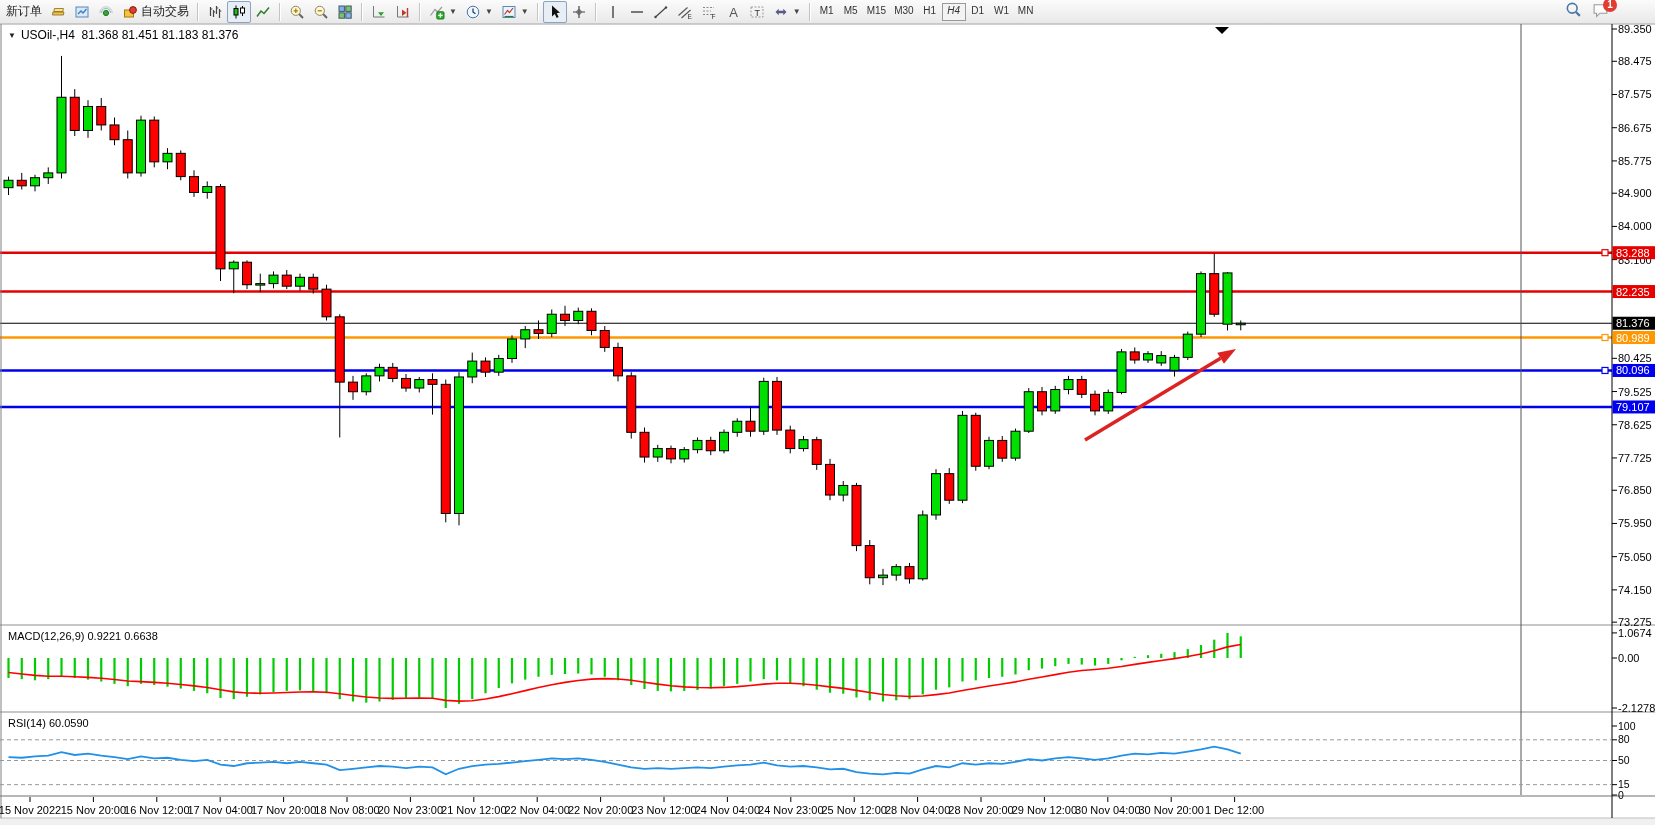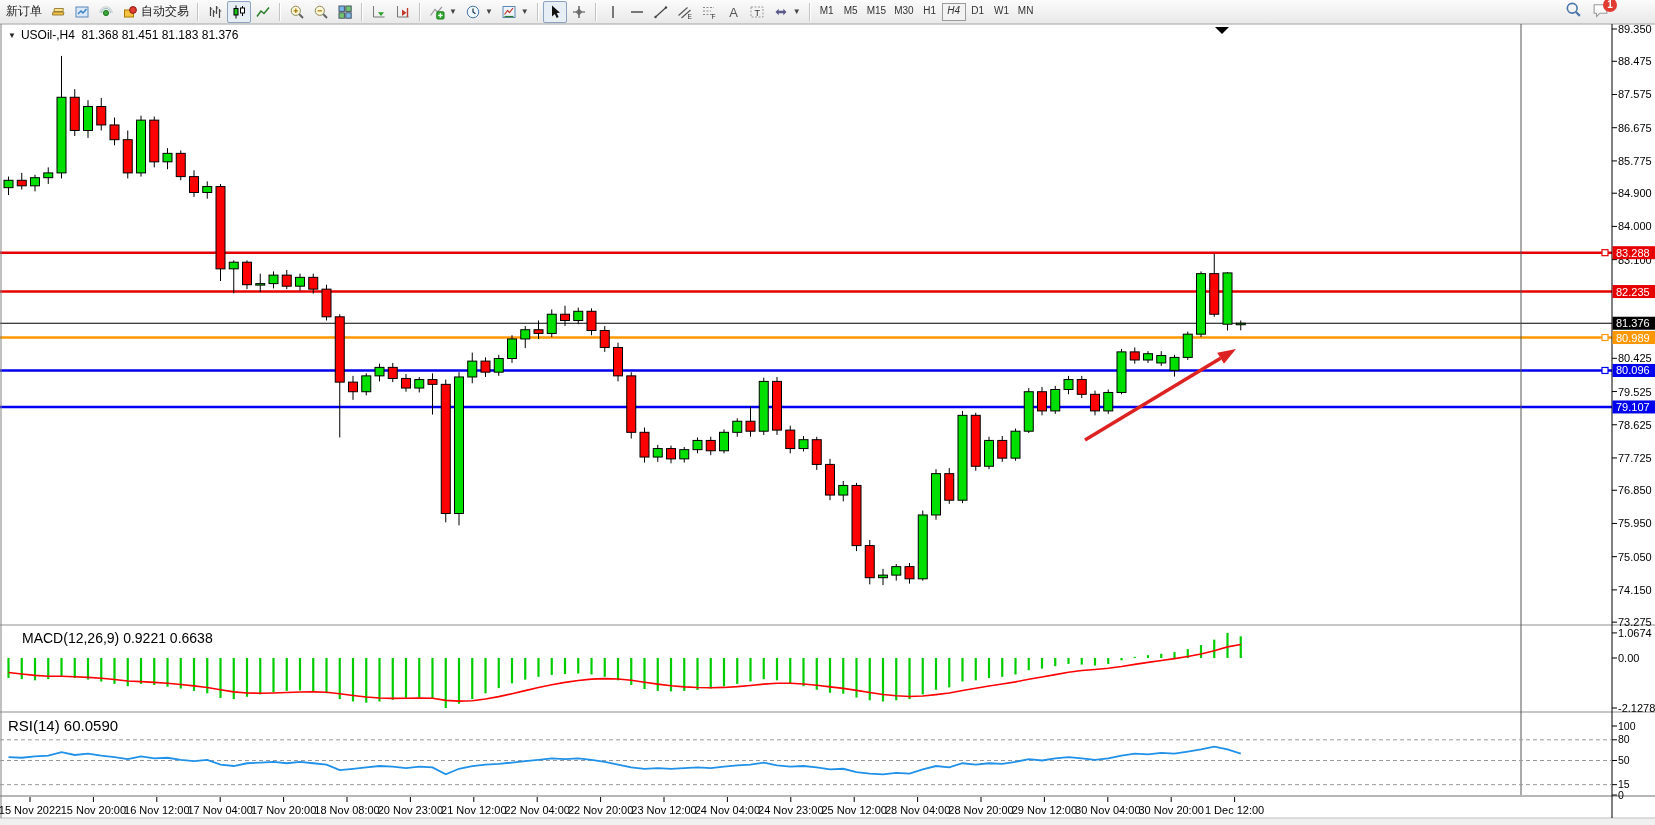--- a/index.html
+++ b/index.html
@@ -16,22 +16,22 @@
     padding:1px 3px 0 3px;box-sizing:border-box;}
   .tf-btn.active{border:1px solid #9a9a9a;background:#f3f3f3;font-style:italic;}
   .tb-right{position:absolute;right:46px;top:1px;display:flex;align-items:center;gap:10px;}
   .chat-wrap{position:relative;}
   .badge{position:absolute;right:-8px;top:-3px;width:14px;height:14px;border-radius:50%;background:#e03c31;
     color:#fff;font-size:10px;font-weight:bold;text-align:center;line-height:14px;}
   .chartwrap{position:absolute;left:0;top:24px;width:1655px;height:801px;background:#86efac;}
   .overlay{position:absolute;color:#000;white-space:pre;}
   #title-overlay{left:8px;top:4px;font-size:12px;text-align:center;}
   #title-overlay .tri{font-size:8px;vertical-align:1px;margin-right:5px;color:#222;}
-  #macd-overlay{left:22px;top:606px;font-size:14px;}
-  #rsi-overlay{left:8px;top:693px;font-size:15px;}
+  #macd-overlay{left:8px;top:606px;font-size:11px;}
+  #rsi-overlay{left:8px;top:693px;font-size:11px;}
   svg text{font-family:"Liberation Sans",sans-serif;}
 </style>
 </head>
 <body>
 
 <div class="window">
   <div class="toolbar" id="toolbar">
       <span class="tb-btn">
         <span>新订单</span>
       </span>

